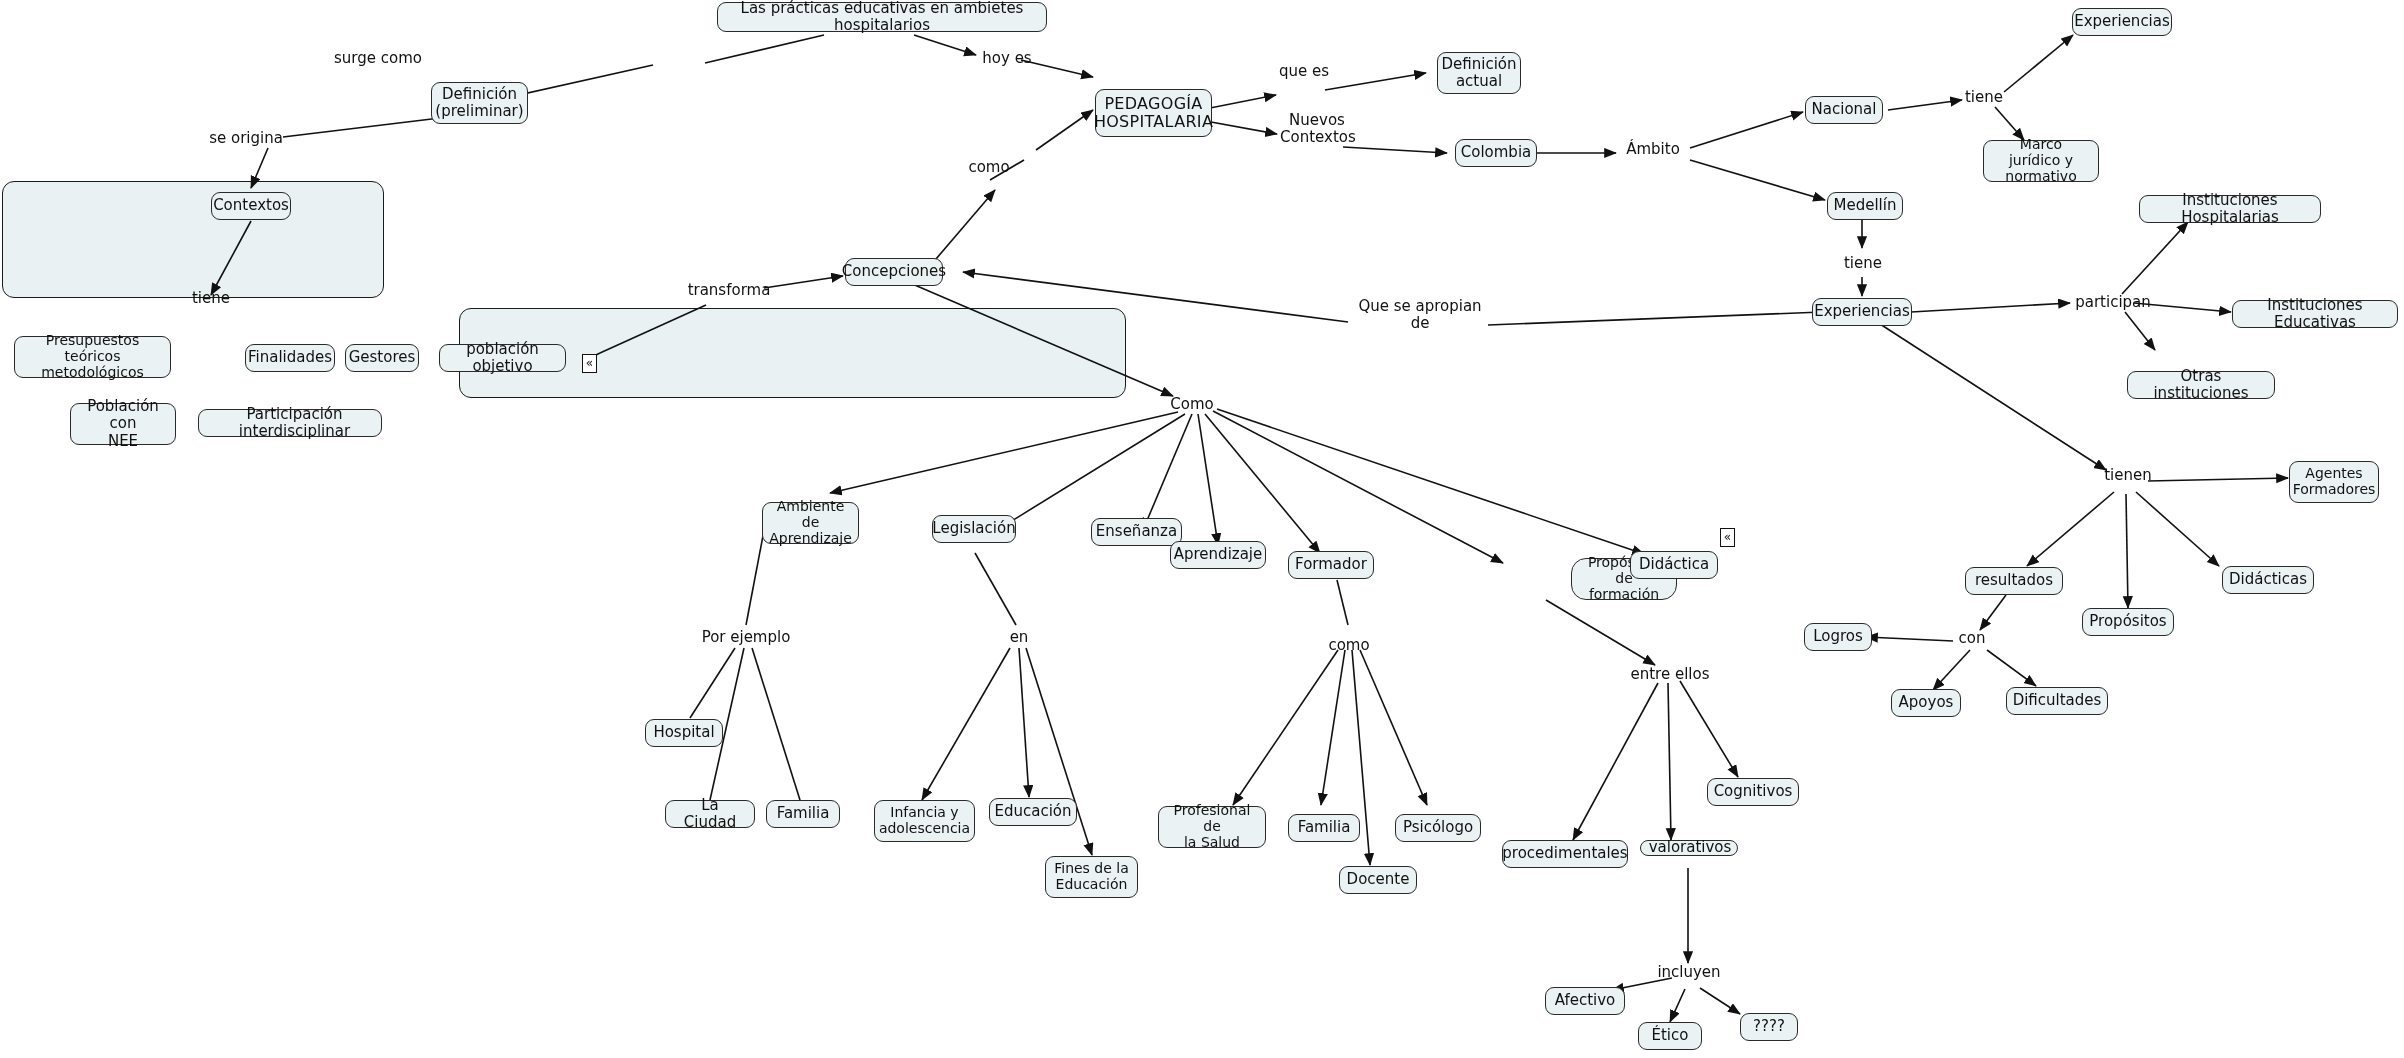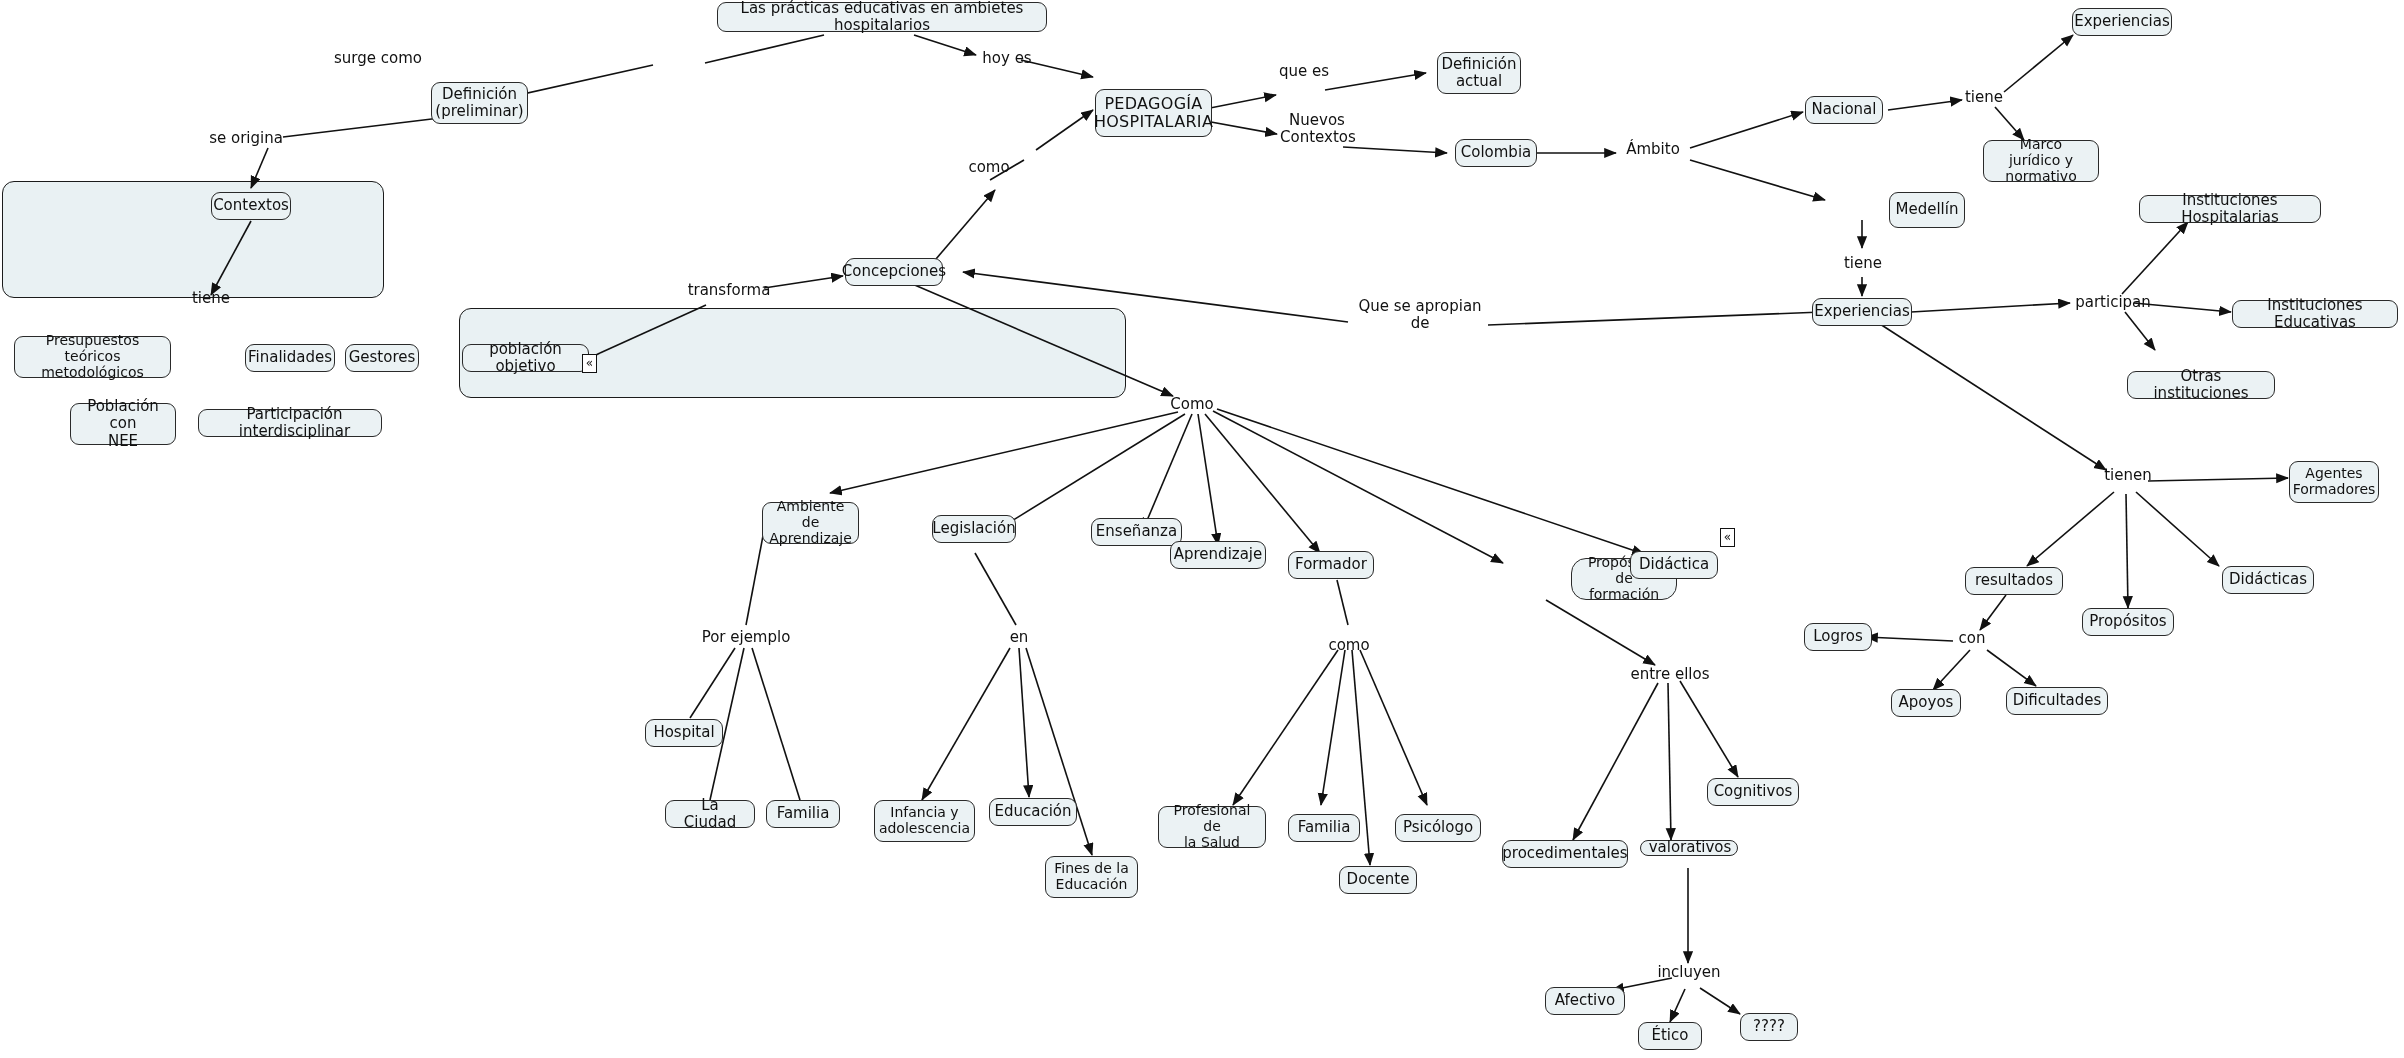--- a/index.html
+++ b/index.html
@@ -157,42 +157,42 @@
   <div class="node caps" style="left:1095px;top:70px;width:117px;height:48px;margin-top:19px;">PEDAGOGÍA
 HOSPITALARIA</div>
 
   <div class="node" style="left:1437px;top:52px;width:84px;height:42px;">Definición
 actual</div>
 
   <div class="node" style="left:1455px;top:139px;width:82px;height:28px;">Colombia</div>
 
   <div class="node" style="left:1805px;top:96px;width:78px;height:28px;">Nacional</div>
 
-  <div class="node" style="left:1889px;top:192px;width:76px;height:36px;">Medellín</div>
+  <div class="node" style="left:1827px;top:192px;width:76px;height:28px;">Medellín</div>
 
   <div class="node" style="left:2072px;top:8px;width:100px;height:28px;">Experiencias</div>
 
   <div class="node small" style="left:1983px;top:140px;width:116px;height:42px;">Marco  jurídico y
 normativo</div>
 
   <div class="node" style="left:2139px;top:195px;width:182px;height:28px;">Instituciones Hospitalarias</div>
 
   <div class="node" style="left:2232px;top:300px;width:166px;height:28px;">Instituciones Educativas</div>
 
   <div class="node" style="left:2127px;top:371px;width:148px;height:28px;">Otras instituciones</div>
 
   <div class="node" style="left:1812px;top:298px;width:100px;height:28px;">Experiencias</div>
 
   <div class="node" style="left:845px;top:258px;width:98px;height:28px;">Concepciones</div>
 
   <div class="node small" style="left:14px;top:336px;width:157px;height:42px;">Presupuestos
 teóricos metodológicos</div>
   <div class="node" style="left:245px;top:344px;width:90px;height:28px;">Finalidades</div>
   <div class="node" style="left:345px;top:344px;width:74px;height:28px;">Gestores</div>
-  <div class="node" style="left:462px;top:344px;width:127px;height:28px;">población objetivo</div>
+  <div class="node" style="left:439px;top:344px;width:127px;height:28px;">población objetivo</div>
   <div class="node" style="left:70px;top:403px;width:106px;height:42px;">Población con
 NEE</div>
   <div class="node" style="left:198px;top:409px;width:184px;height:28px;padding-left:17px;">Participación interdisciplinar</div>
 
   <div class="node small" style="left:718px;top:502px;width:97px;height:42px;margin-left:44px;">Ambiente de
 Aprendizaje</div>
   <div class="node" style="left:932px;top:515px;width:84px;height:28px;">Legislación</div>
   <div class="node" style="left:1091px;top:518px;width:91px;height:28px;">Enseñanza</div>
   <div class="node" style="left:1170px;top:541px;width:96px;height:28px;">Aprendizaje</div>
   <div class="node" style="left:1288px;top:551px;width:86px;height:28px;">Formador</div>

